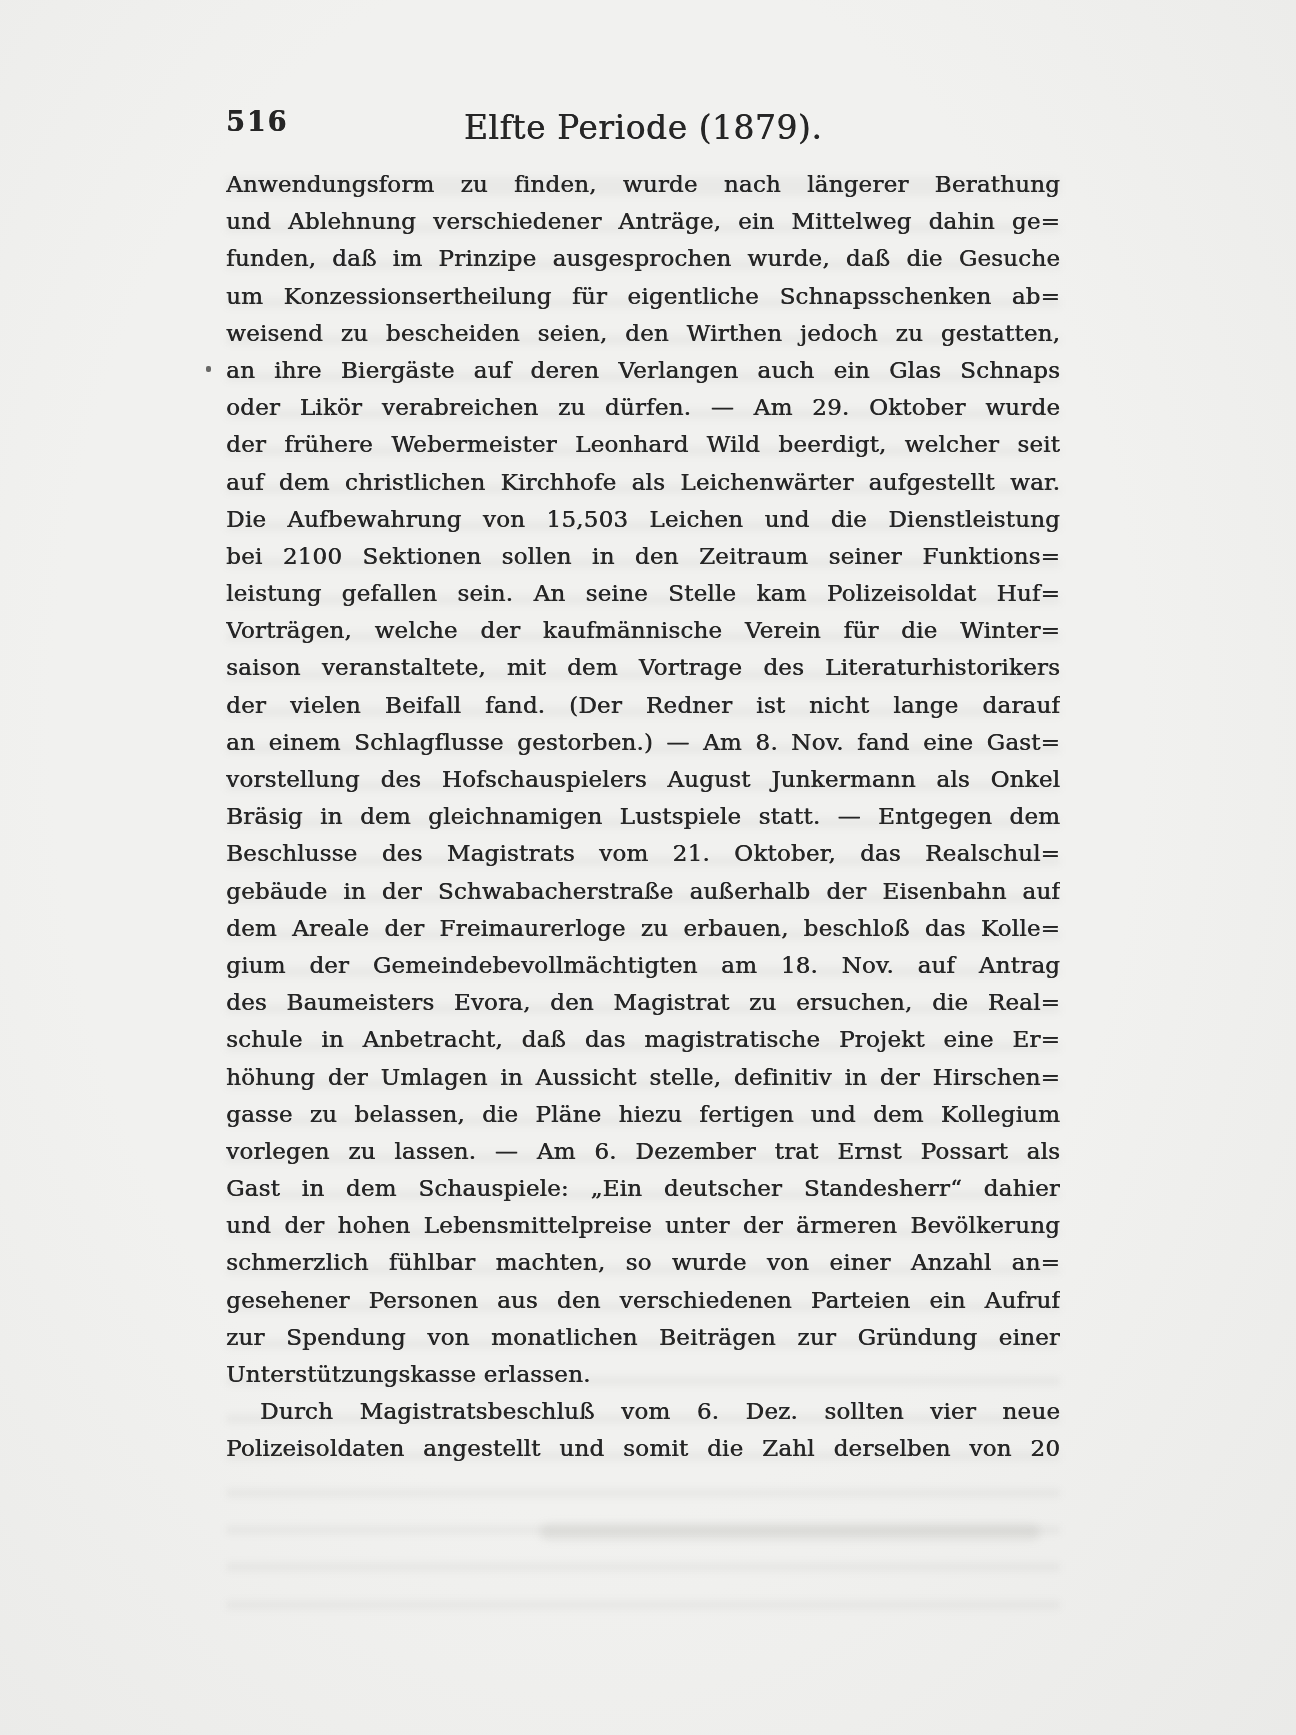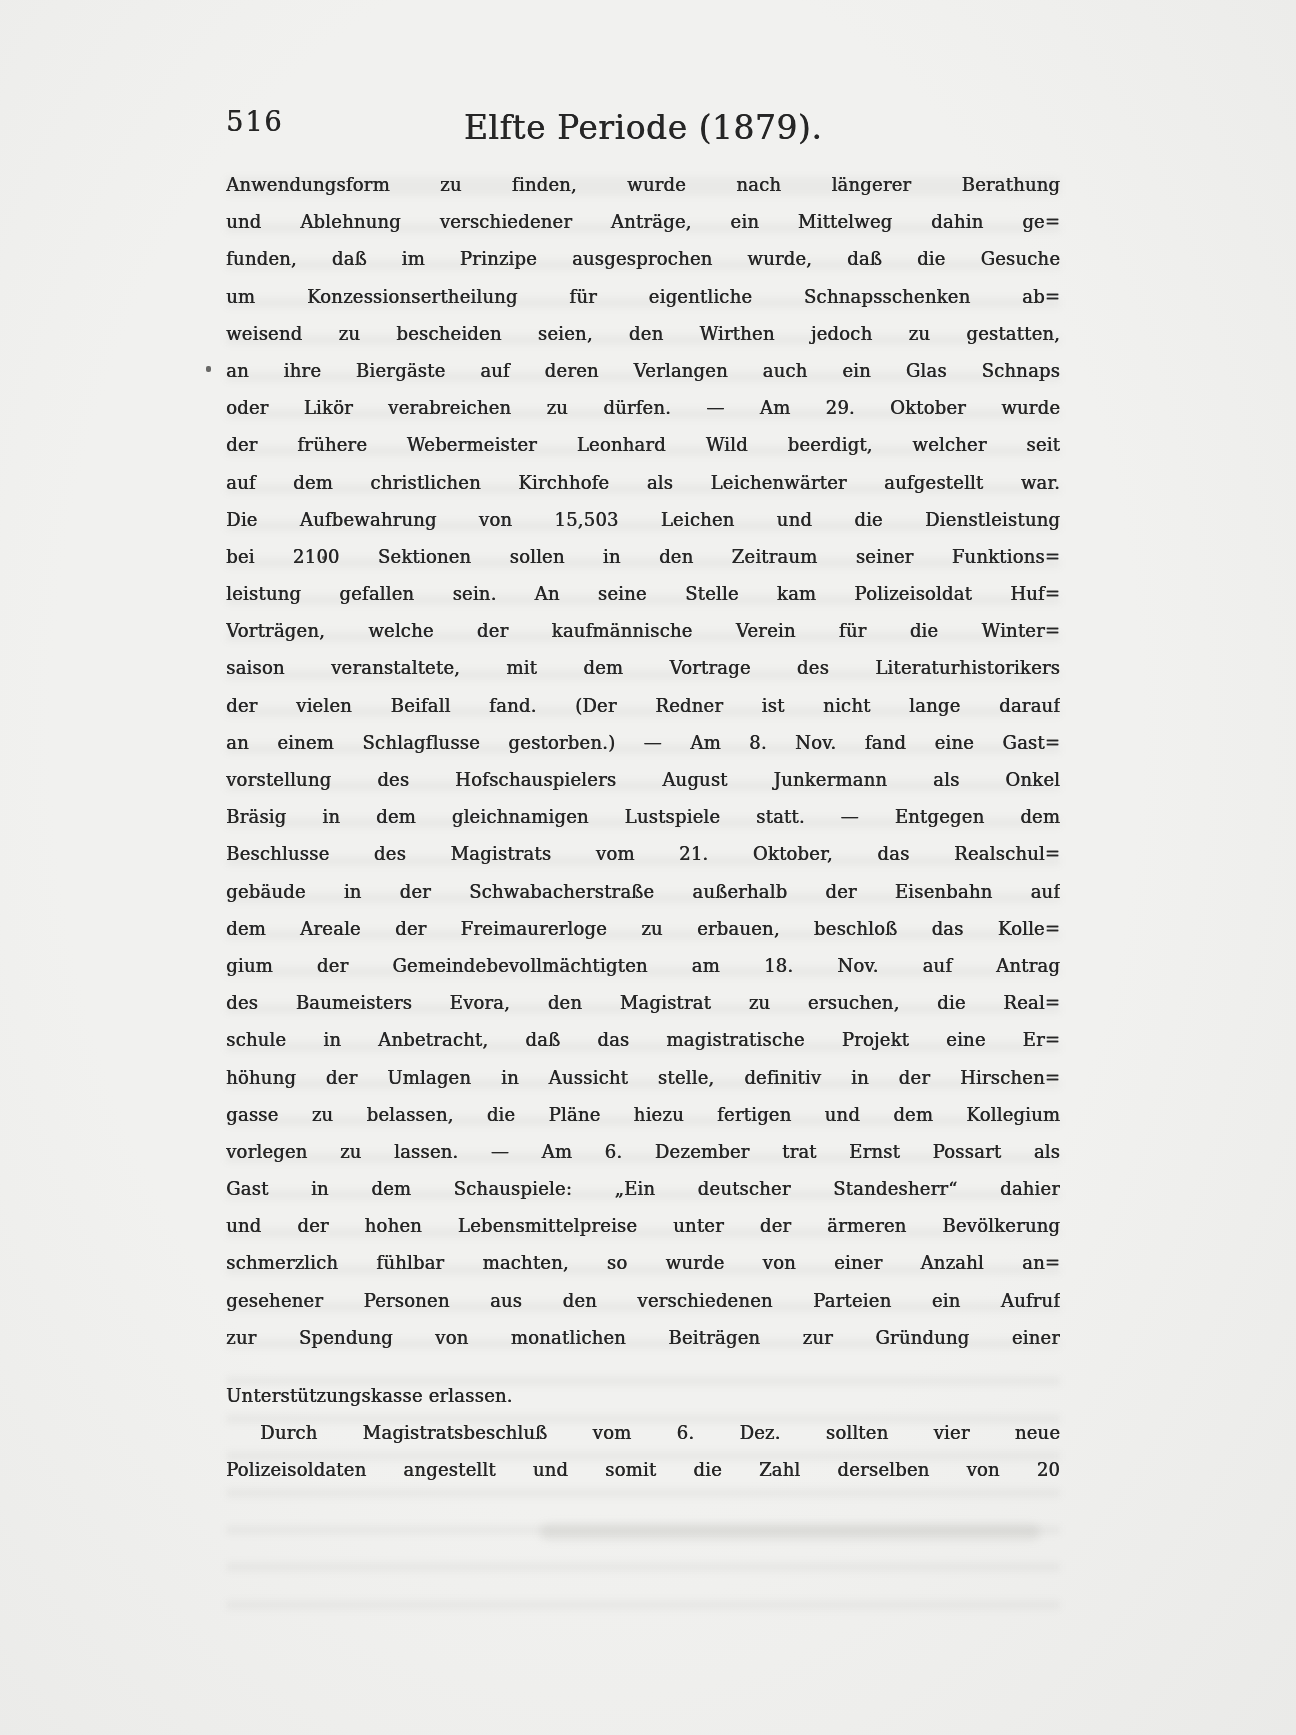--- a/index.html
+++ b/index.html
@@ -26,37 +26,38 @@
   }
   .speck1{position:absolute;left:206px;top:366px;width:5px;height:6px;background:#3a3a38;opacity:.75;border-radius:2px;}
   .speck2{position:absolute;left:322px;top:556px;width:4px;height:4px;background:#444442;opacity:.7;border-radius:2px;}
 
   .page-header{
     position:absolute;left:226px;top:106px;width:834px;height:34px;
   }
   .page-number{
     position:absolute;left:0;top:0;font-size:27px;letter-spacing:2px;
     text-shadow:0.5px 0 0 currentColor;
+    font-weight:bold;
   }
   .running-title{
     position:absolute;left:0;right:0;top:2px;text-align:center;font-size:33px;
     text-shadow:0.4px 0 0 currentColor;letter-spacing:0.5px;
   }
 
   .text-block{
     position:absolute;left:226px;top:166px;width:834px;
-    font-size:18px;line-height:37.2px;
+    font-size:23px;line-height:37.2px;
   }
   .line{
     text-align:justify;text-align-last:justify;
     white-space:normal;overflow:hidden;height:37.2px;
     text-shadow:0.5px 0 0 currentColor; 
     letter-spacing:0.2px;
   }
-  .line.para-end{text-align-last:left;margin-top:21px;}
+  .line.para-end{text-align-last:left;}
   .line.indent{text-indent:34px;}
 </style>
 </head>
 <body>
 
 <div class="scan-page">
 
   <div class="showthrough"></div>
   <div class="smudge"></div>
   <div class="speck1"></div>

